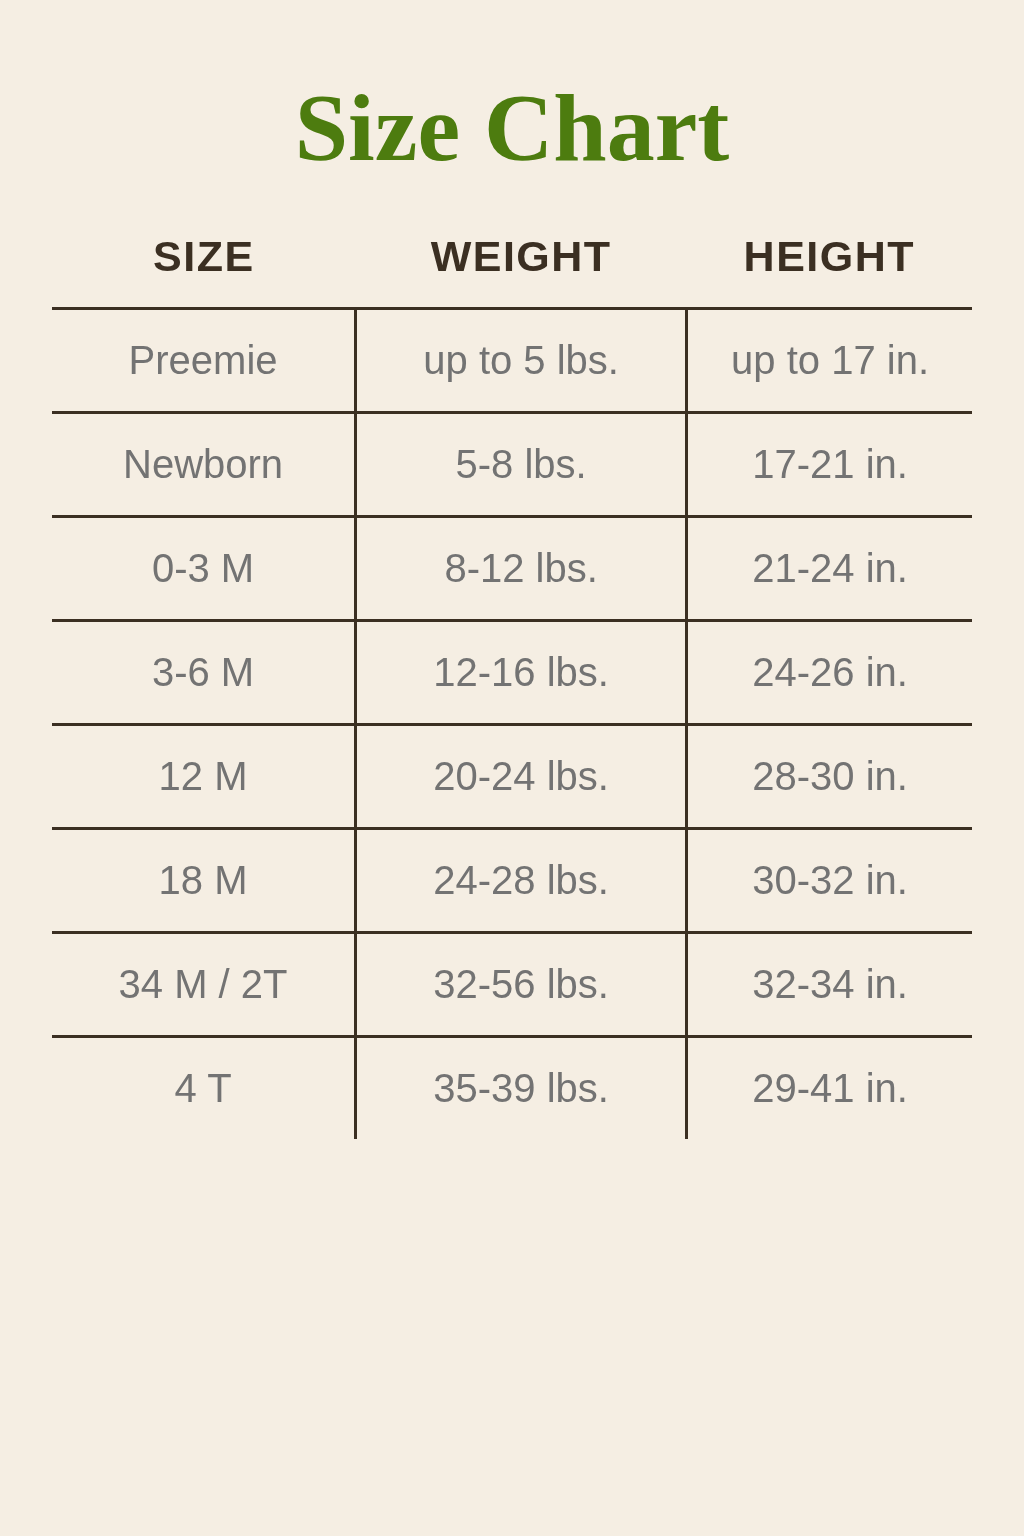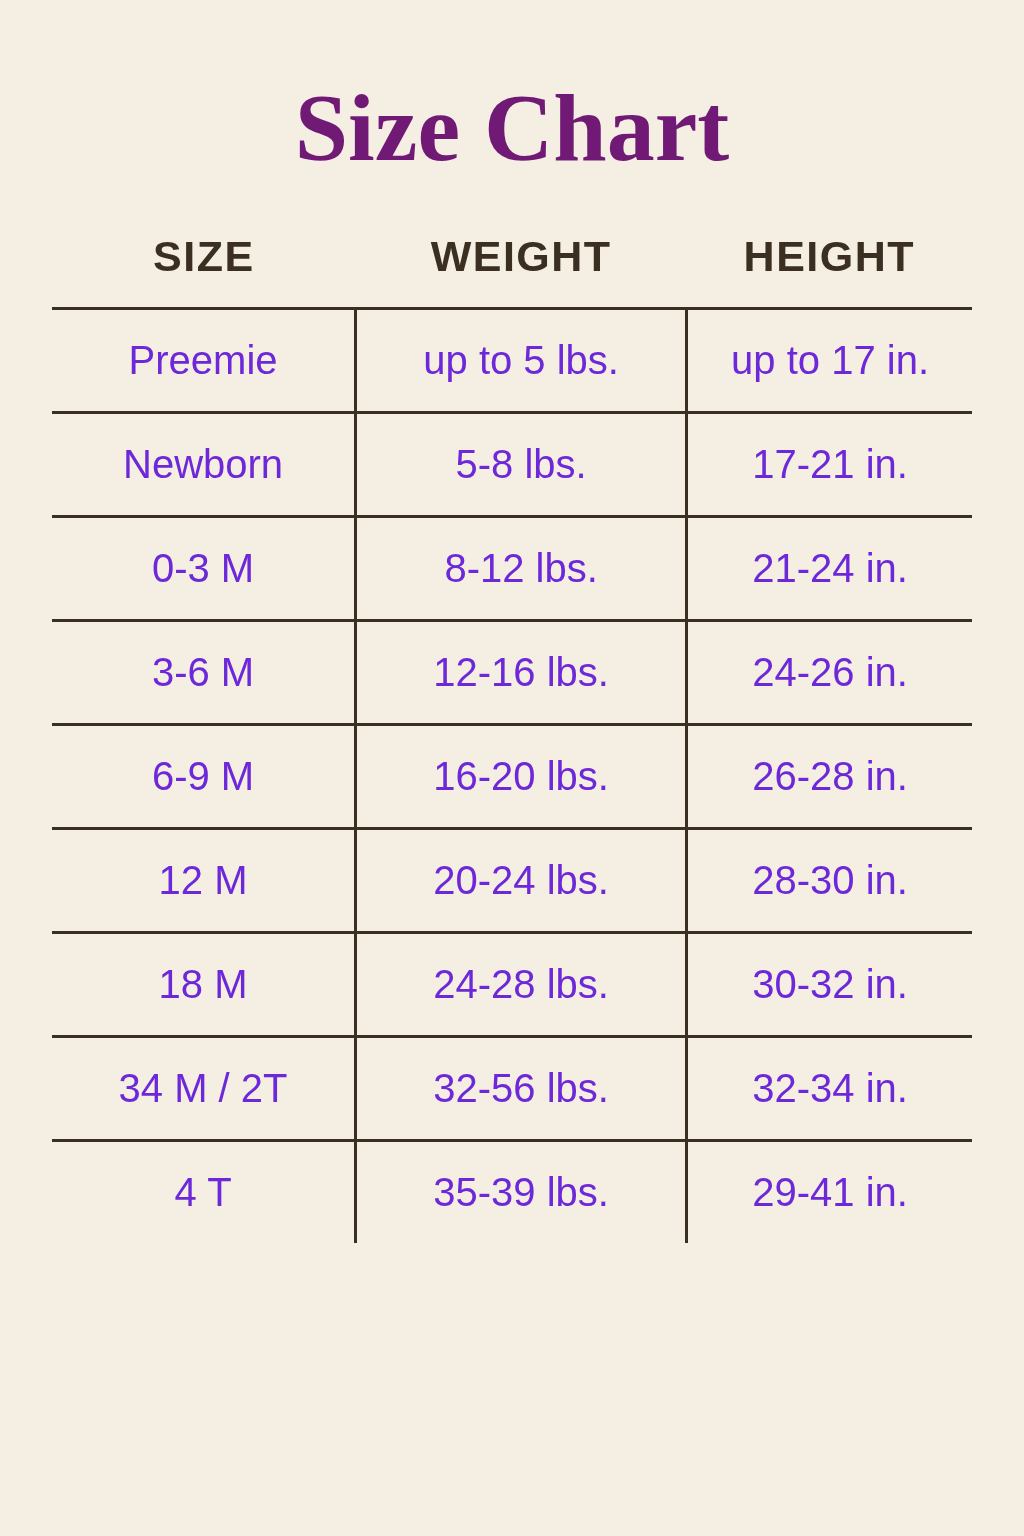--- a/index.html
+++ b/index.html
@@ -19,21 +19,21 @@
     width: 1024px;
     height: 1536px;
     box-sizing: border-box;
   }
   .title {
     text-align: center;
     font-family: "Liberation Serif", serif;
     font-weight: bold;
     font-size: 96px;
     letter-spacing: 0px;
-    color: #701a75;
+    color: #4d7c0f;
     margin: 0;
     padding-top: 78px;
     line-height: 1.05;
   }
   .table-wrap {
     margin: 0 auto;
     width: 920px;
     padding-top: 52px;
   }
   table {
@@ -48,21 +48,21 @@
     color: #3b2f22;
     padding-bottom: 26px;
     margin-top: 20px;
   }
   thead th.col-size { width: 33%; }
   thead th.col-weight { width: 36%; }
   thead th.col-height { width: 31%; }
 
   tbody td {
     font-size: 40px;
-    color: #6d28d9;
+    color: #737373;
     text-align: center;
     height: 99px;
     border-top: 3px solid #3b2f22;
     border-left: 3px solid #3b2f22;
     font-weight: 400;
   }
   tbody td:first-child {
     border-left: none;
   }
   tbody tr:last-child td {
@@ -103,25 +103,20 @@
           <td>0-3 M</td>
           <td>8-12 lbs.</td>
           <td>21-24 in.</td>
         </tr>
         <tr>
           <td>3-6 M</td>
           <td>12-16 lbs.</td>
           <td>24-26 in.</td>
         </tr>
         <tr>
-          <td>6-9 M</td>
-          <td>16-20 lbs.</td>
-          <td>26-28 in.</td>
-        </tr>
-        <tr>
           <td>12 M</td>
           <td>20-24 lbs.</td>
           <td>28-30 in.</td>
         </tr>
         <tr>
           <td>18 M</td>
           <td>24-28 lbs.</td>
           <td>30-32 in.</td>
         </tr>
         <tr>

